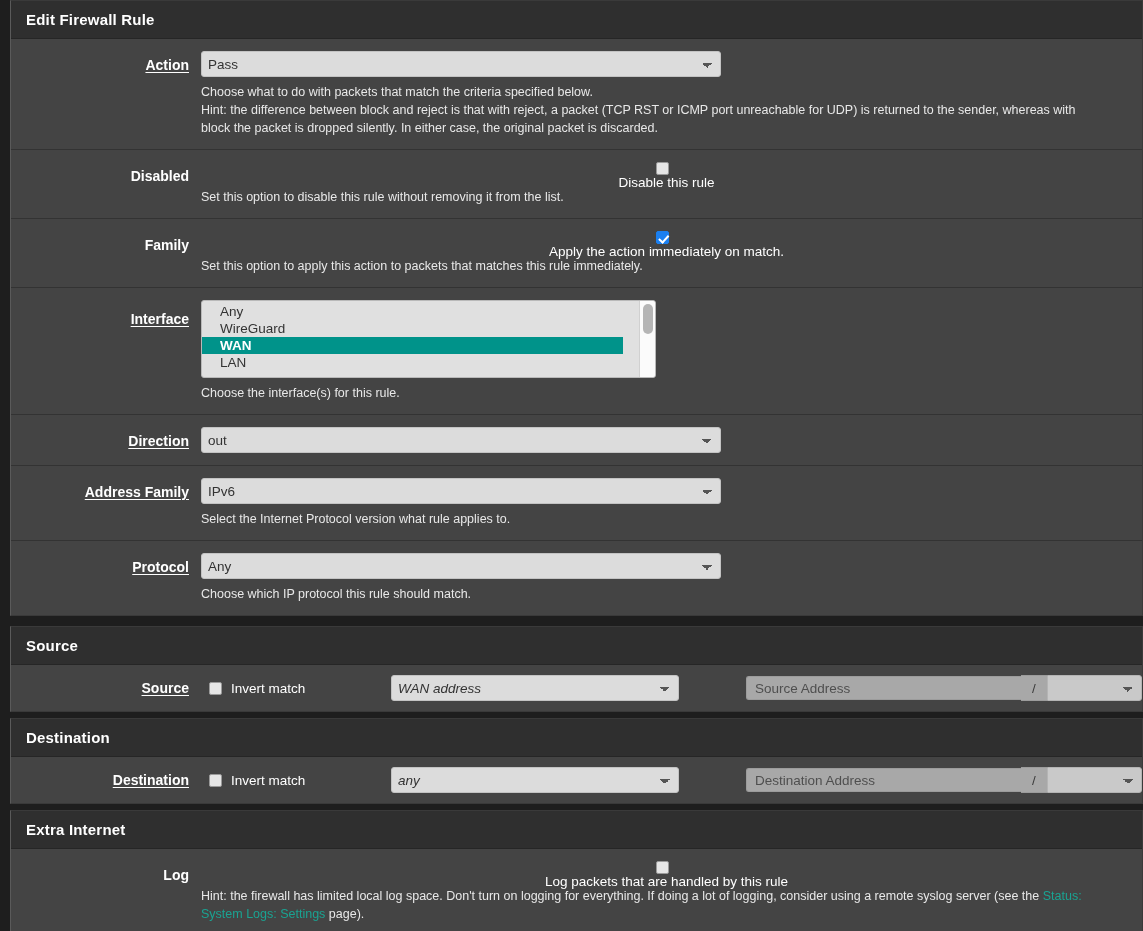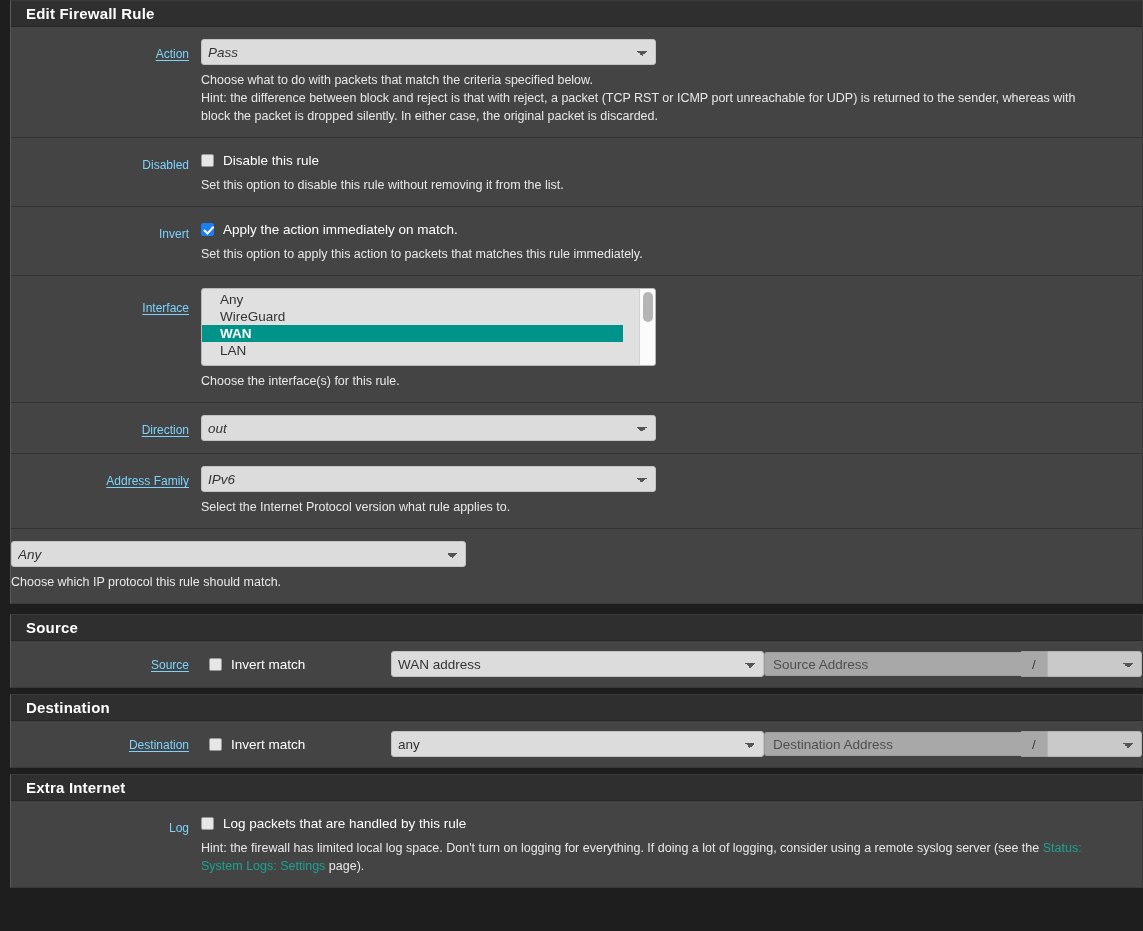--- a/index.html
+++ b/index.html
@@ -13,21 +13,21 @@
   body { padding-left: 10px; }
 
   .panel {
     background: #444444;
     width: 1133px;
     border: 1px solid #3a3a3a;
     border-left: 1px solid #5a5a5a;
   }
   .panel-heading {
     background: #2f2f2f;
-    height: 26px;
+    height: 38px;
     display: flex;
     align-items: center;
     padding-left: 15px;
     border-bottom: 1px solid #262626;
   }
   .panel-title {
     color: #ffffff;
     font-size: 15px;
     font-weight: bold;
     letter-spacing: 0.2px;
@@ -43,23 +43,23 @@
   .form-group:last-child { border-bottom: none; }
 
   .col-label {
     width: 190px;
     flex: 0 0 190px;
     text-align: right;
     padding-right: 12px;
     padding-top: 5px;
   }
   .ctrl-label {
-    color: #7dd3fc;
-    font-size: 12px;
-    font-weight: normal;
+    color: #ffffff;
+    font-size: 14px;
+    font-weight: bold;
     text-decoration: underline;
     text-underline-offset: 2px;
   }
   .ctrl-label.plain { text-decoration: none; }
 
   .col-field {
     flex: 1 1 auto;
     padding-right: 10px;
     min-width: 0;
   }
@@ -81,35 +81,36 @@
     background-image:
       linear-gradient(45deg, transparent 50%, #555 50%),
       linear-gradient(135deg, #555 50%, transparent 50%);
     background-position:
       calc(100% - 13px) 11px,
       calc(100% - 8px) 11px;
     background-size: 5px 5px, 5px 5px;
     background-repeat: no-repeat;
     padding-right: 24px;
   }
-  select.sel-main { width: 455px; font-style: italic; }
+  select.sel-main { width: 520px; }
 
   .help-block {
     color: #e8e8e8;
     font-size: 12.5px;
     line-height: 18px;
     margin-top: 6px;
     max-width: 900px;
   }
   .help-block a { color: #1aa392; text-decoration: none; }
 
   .checkbox-row {
     display: flex;
     align-items: center;
     height: 20px;
+    flex-direction: column;
   }
   .cb {
     width: 13px; height: 13px;
     flex: 0 0 13px;
     border-radius: 2px;
     margin-right: 9px;
     background: #e6e6e6;
     border: 1px solid #9a9a9a;
     position: relative;
   }
@@ -186,21 +187,21 @@
     padding-right: 12px;
   }
   .sd-invert {
     flex: 0 0 190px;
     width: 190px;
     display: flex;
     align-items: center;
     padding-left: 8px;
   }
   .sd-type { flex: 0 0 355px; }
-  select.sel-type { width: 373px; }
+  select.sel-type { width: 288px; font-style: italic; }
   .sd-addr {
     display: flex;
     align-items: center;
     flex: 1 1 auto;
     min-width: 0;
   }
   input.addr {
     flex: 1 1 auto;
     min-width: 0;
     height: 24px;
@@ -268,21 +269,21 @@
         <div class="checkbox-row">
           <span class="cb"></span>
           <span class="cb-text">Disable this rule</span>
         </div>
         <div class="help-block">Set this option to disable this rule without removing it from the list.</div>
       </div>
     </div>
 
     <div class="form-group">
       <div class="col-label">
-        <span class="ctrl-label plain">Invert</span>
+        <span class="ctrl-label plain">Family</span>
       </div>
       <div class="col-field">
         <div class="checkbox-row">
           <span class="cb checked"></span>
           <span class="cb-text">Apply the action immediately on match.</span>
         </div>
         <div class="help-block">Set this option to apply this action to packets that matches this rule immediately.</div>
       </div>
     </div>
 
@@ -321,20 +322,23 @@
       </div>
       <div class="col-field">
         <select class="fld sel-main">
           <option>IPv6</option>
         </select>
         <div class="help-block">Select the Internet Protocol version what rule applies to.</div>
       </div>
     </div>
 
     <div class="form-group">
+      <div class="col-label">
+        <span class="ctrl-label">Protocol</span>
+      </div>
       <div class="col-field">
         <select class="fld sel-main">
           <option>Any</option>
         </select>
         <div class="help-block">Choose which IP protocol this rule should match.</div>
       </div>
     </div>
 
   </div>
 </div>

